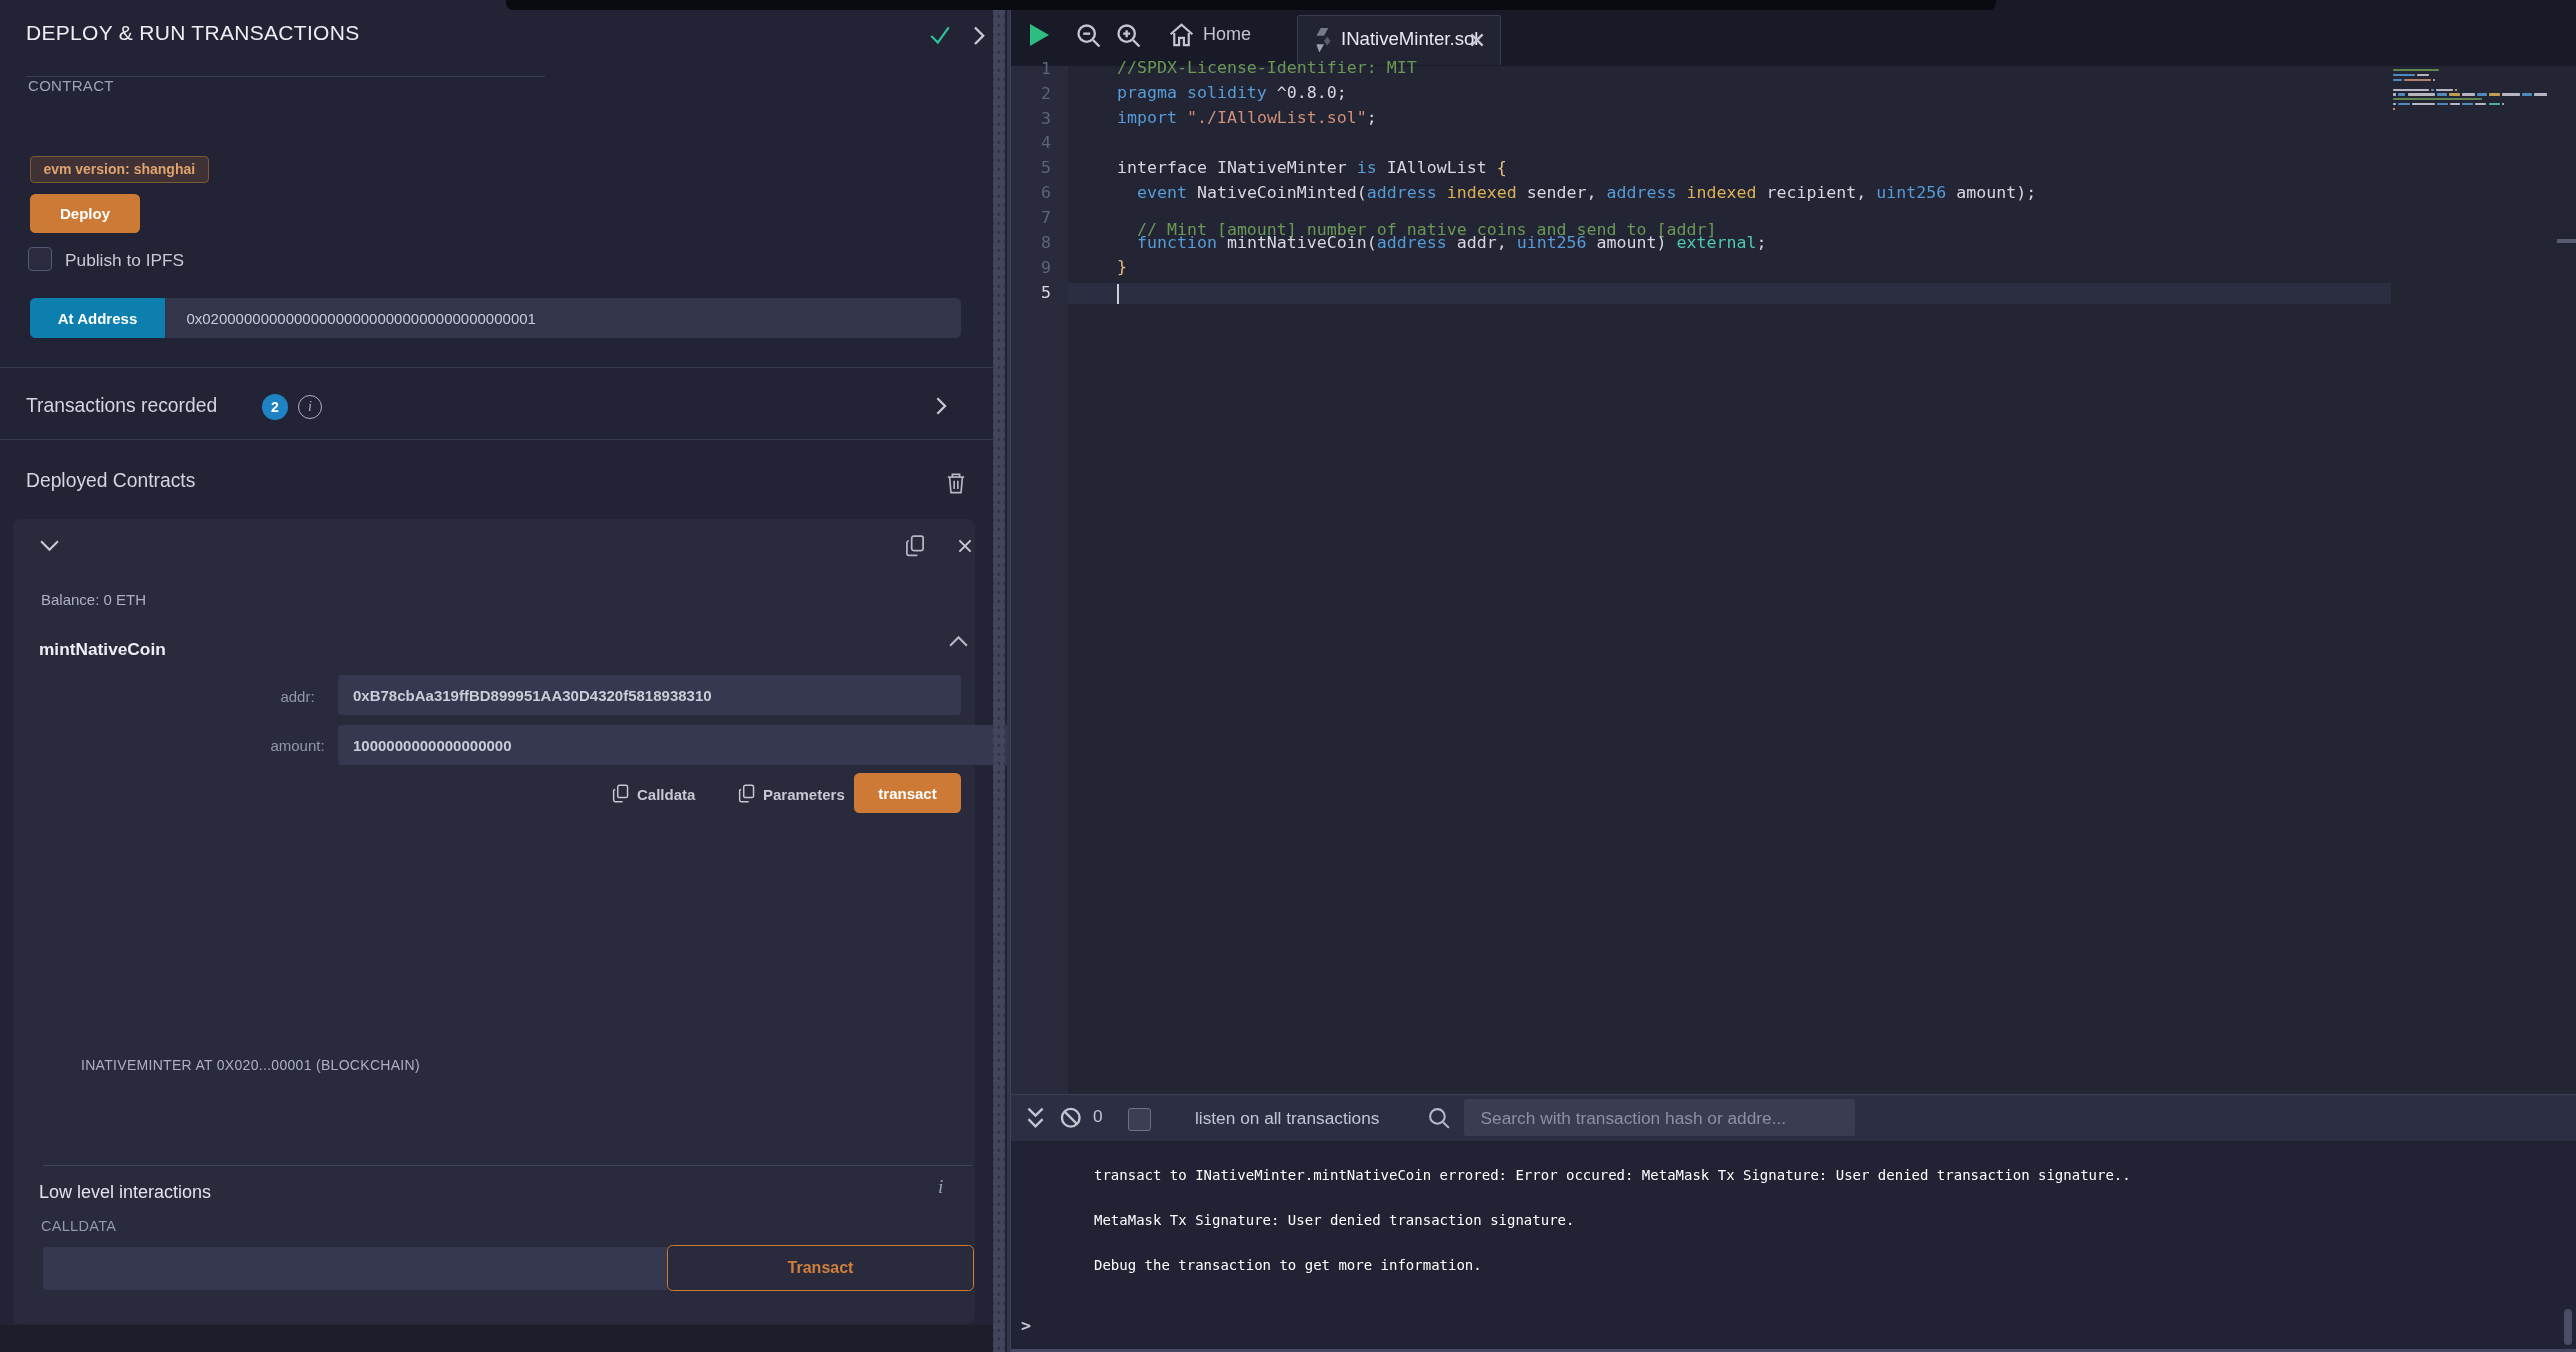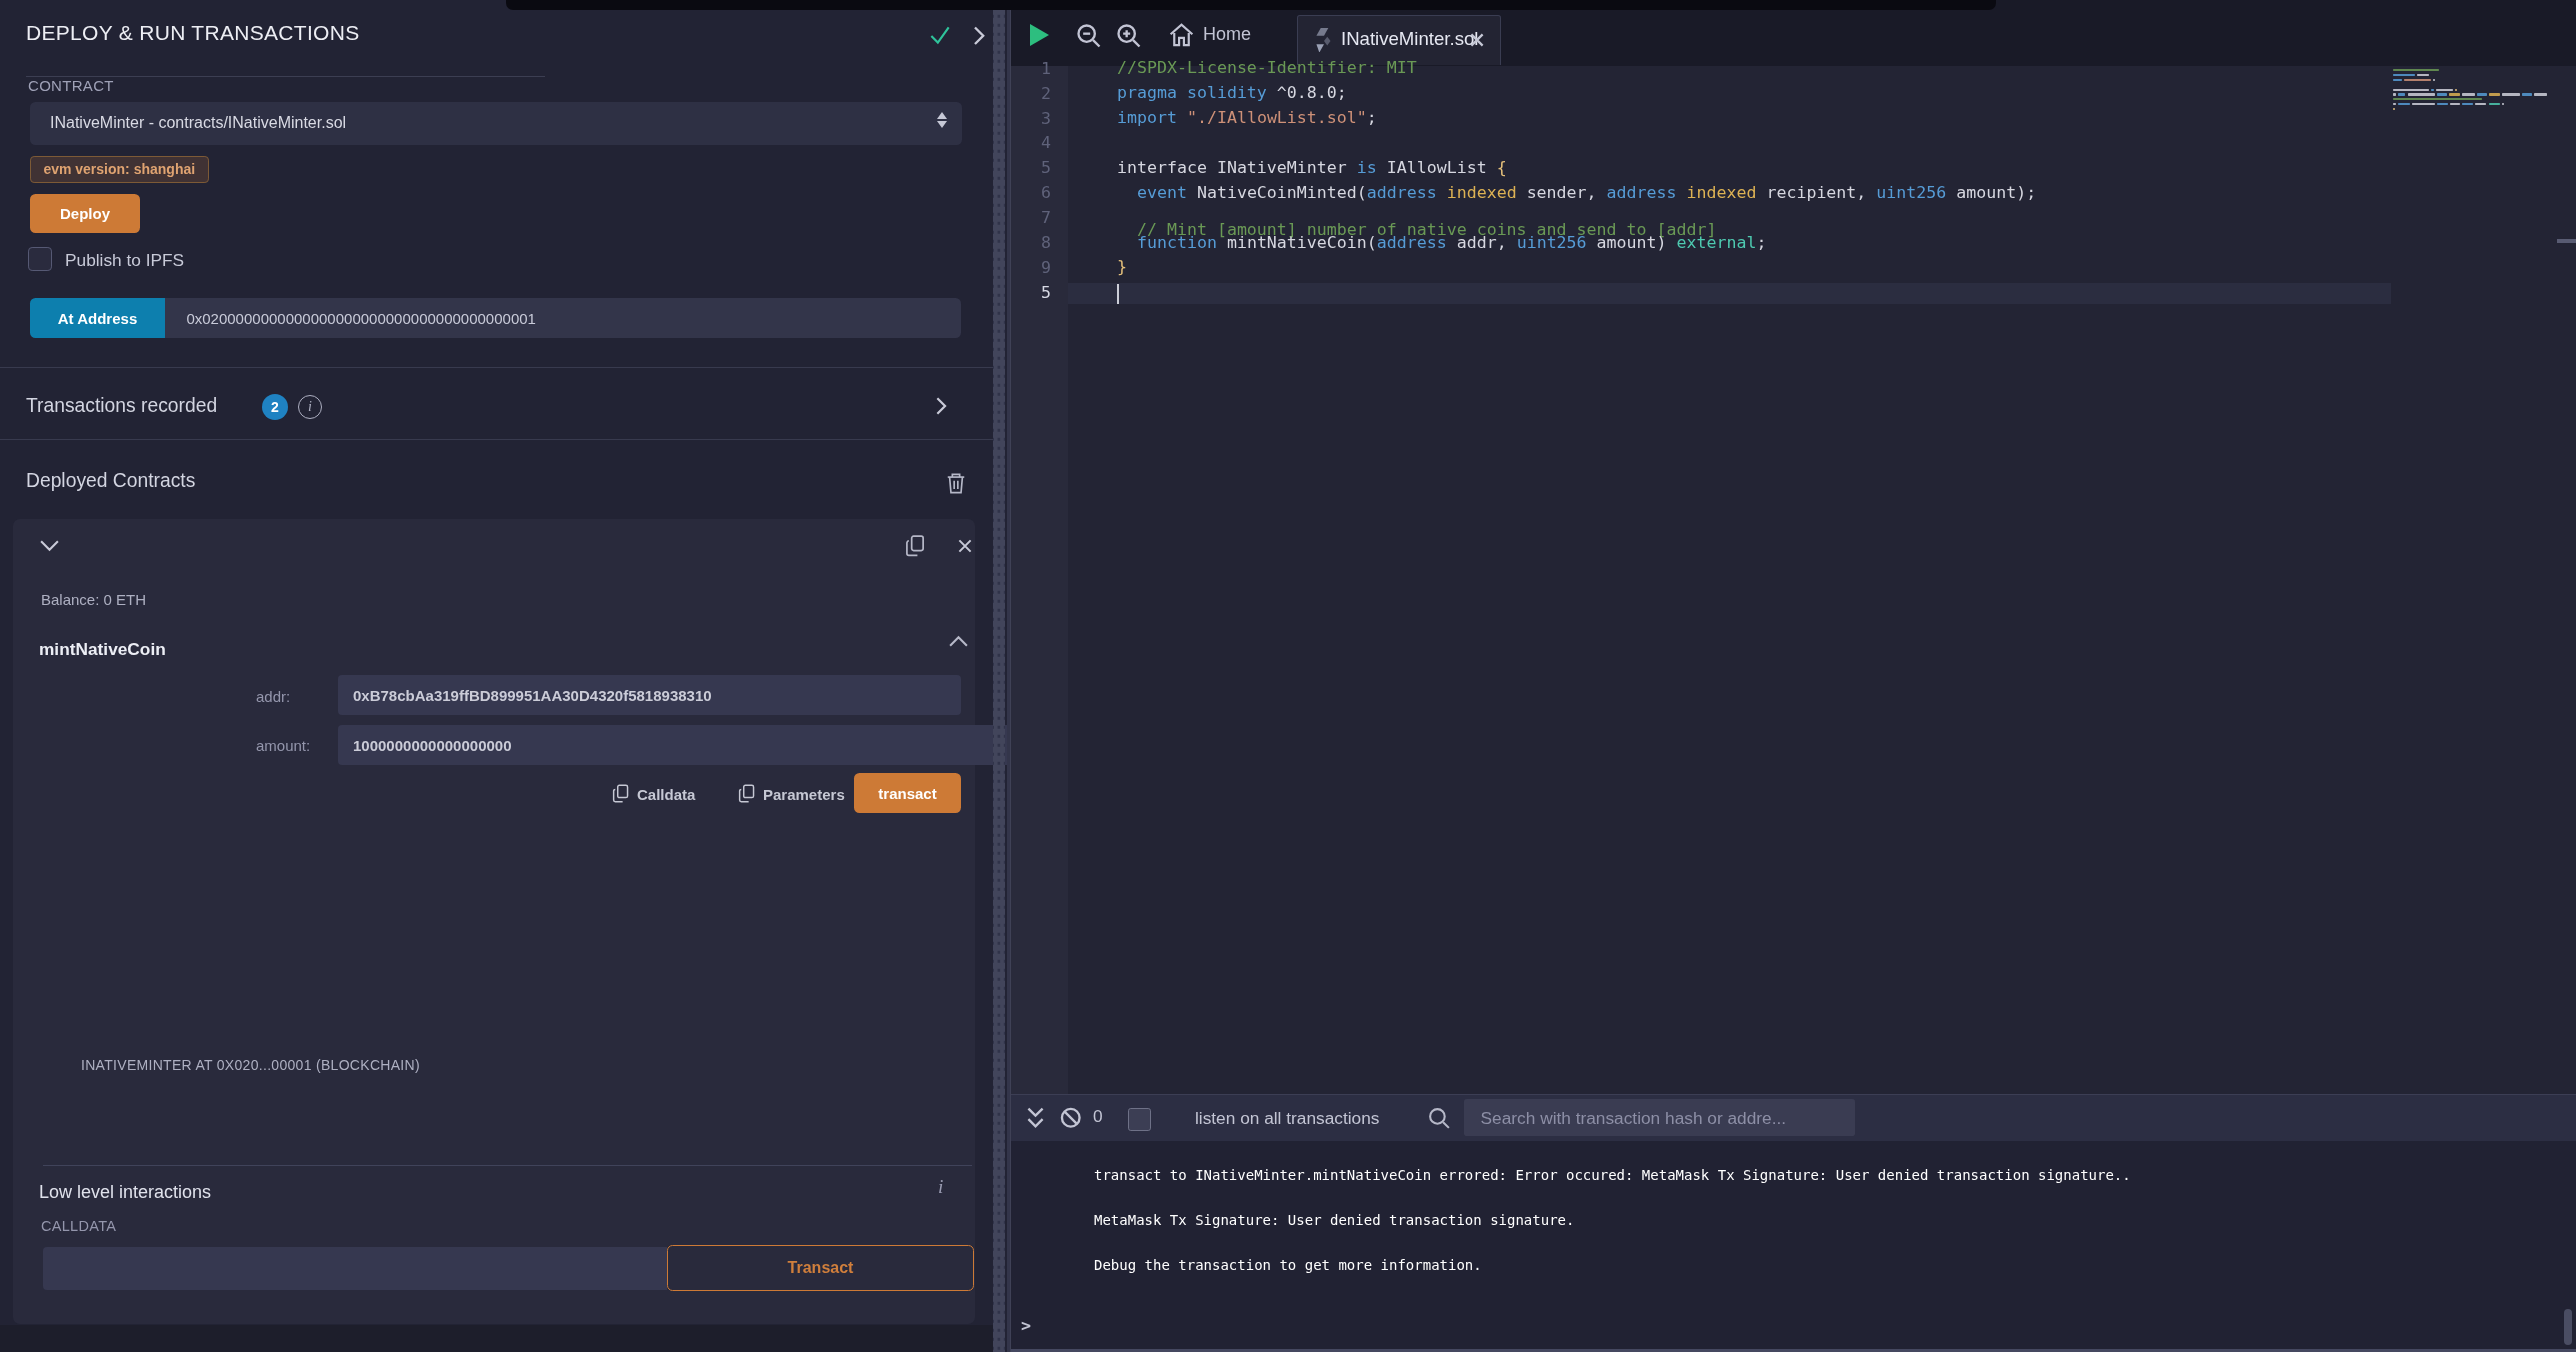--- a/index.html
+++ b/index.html
@@ -37,21 +37,21 @@
   .section-title{font-size:19.3px;color:#d3d5e1;}
   .count-badge{left:262px;top:394px;width:26px;height:26px;border-radius:50%;background:#1f82c2;
     color:#fff;font-size:14px;font-weight:700;display:flex;align-items:center;justify-content:center;}
   .info-circle{width:22px;height:22px;border:1.4px solid #aeb0c2;border-radius:50%;color:#aeb0c2;
     font-size:14px;font-style:italic;font-family:"Liberation Serif",serif;display:flex;align-items:center;justify-content:center;}
 
   
   .card{left:13px;top:519px;width:962px;height:805px;background:#292a3c;border-radius:7px;}
   .card-header-title{left:68px;top:538px;font-size:14px;color:#aeb0c2;letter-spacing:0.3px;}
   .muted{color:#aeb0c2;}
-  .param-label{font-size:15px;color:#9496ac;text-align:left;width:83px;}
+  .param-label{font-size:15px;color:#9496ac;text-align:center;width:83px;}
   .param-input{background:#363850;border-radius:4.1px;height:40px;}
   .param-value{font-size:15px;color:#cbccd8;font-weight:bold;}
   .action-label{font-size:15px;font-weight:600;color:#c6c8d4;}
   .inset-divider{left:30px;top:1166px;width:929px;height:1.4px;background:#40435a;}
   .lowlevel-title{left:26px;top:1182px;font-size:18px;color:#e0e2ec;}
   .ital-i{left:948px;top:1177px;font-size:19.3px;font-style:italic;font-family:"Liberation Serif",serif;color:#9a9cb2;}
   .calldata-label{left:28px;top:1217px;font-size:14.5px;color:#9496ac;letter-spacing:0.3px;}
   .calldata-input{left:30px;top:1247px;width:624px;height:43px;background:#363850;border-radius:4.1px 0 0 4.1px;}
   .btn-transact-outline{left:654px;top:1245px;width:307px;height:46px;border:1.4px solid #cd7a36;border-radius:5.5px;
     background:transparent;color:#d07f3c;font-size:16px;font-weight:600;display:flex;align-items:center;justify-content:center;box-sizing:border-box;}
@@ -118,27 +118,20 @@
       <polyline points="4,13 10,19 20,5"></polyline>
     </svg>
   <svg class="abs" style="left:968px;top:23.5px" width="21" height="23.5" viewBox="0 0 12 20" fill="none" stroke="#c9cad8" stroke-width="2">
       <polyline points="3,3 10,10 3,17"></polyline>
     </svg>
 
   <div class="abs title-underline"></div>
 
   <div class="abs small-label" style="left:28px;top:77px">CONTRACT</div>
 
-  <div class="abs select">
-    <div class="abs select-text" style="left:20px;top:11.7px">INativeMinter - contracts/INativeMinter.sol</div>
-    <div class="abs" style="left:907px;top:7.6px">
-      <div class="tri up"></div>
-        <div class="tri down"></div>
-    </div>
-  </div>
 
   <div class="abs evm-badge">evm version: shanghai</div>
 
   <div class="abs btn btn-deploy">Deploy</div>
 
   <div class="abs checkbox ipfs-check"></div>
   <div class="abs ipfs-label">Publish to IPFS</div>
 
   <div class="abs btn ataddr-btn">At Address</div>
   <div class="abs ataddr-input">

